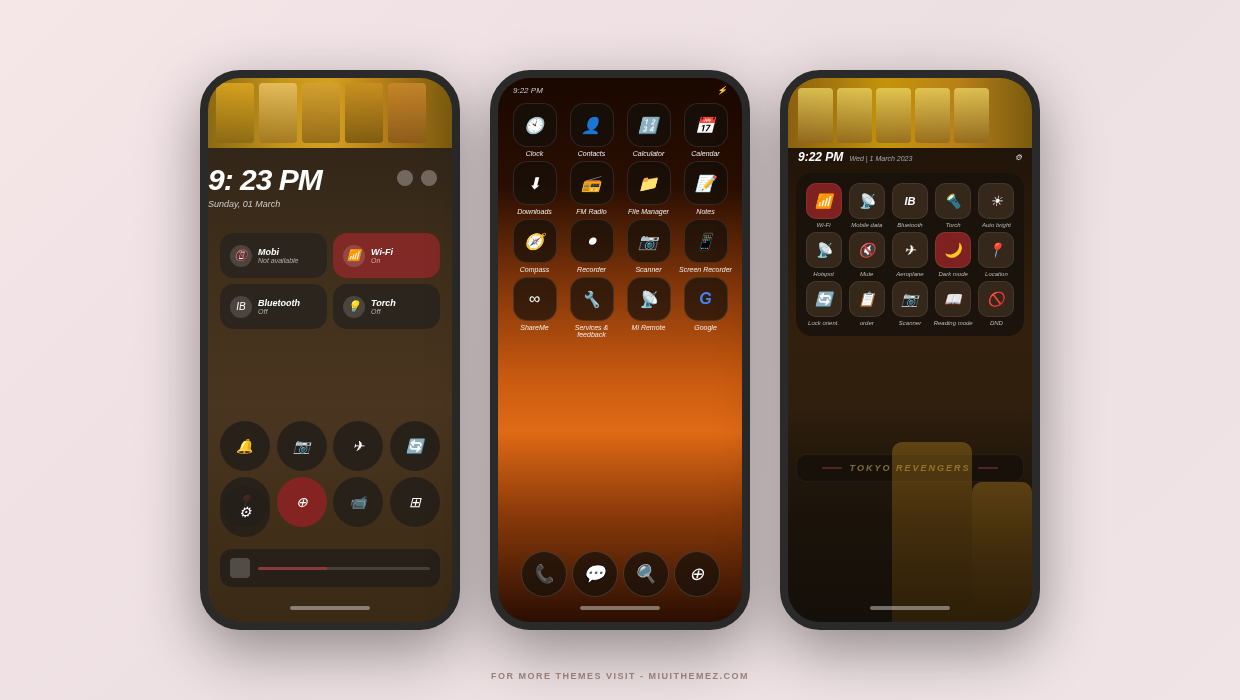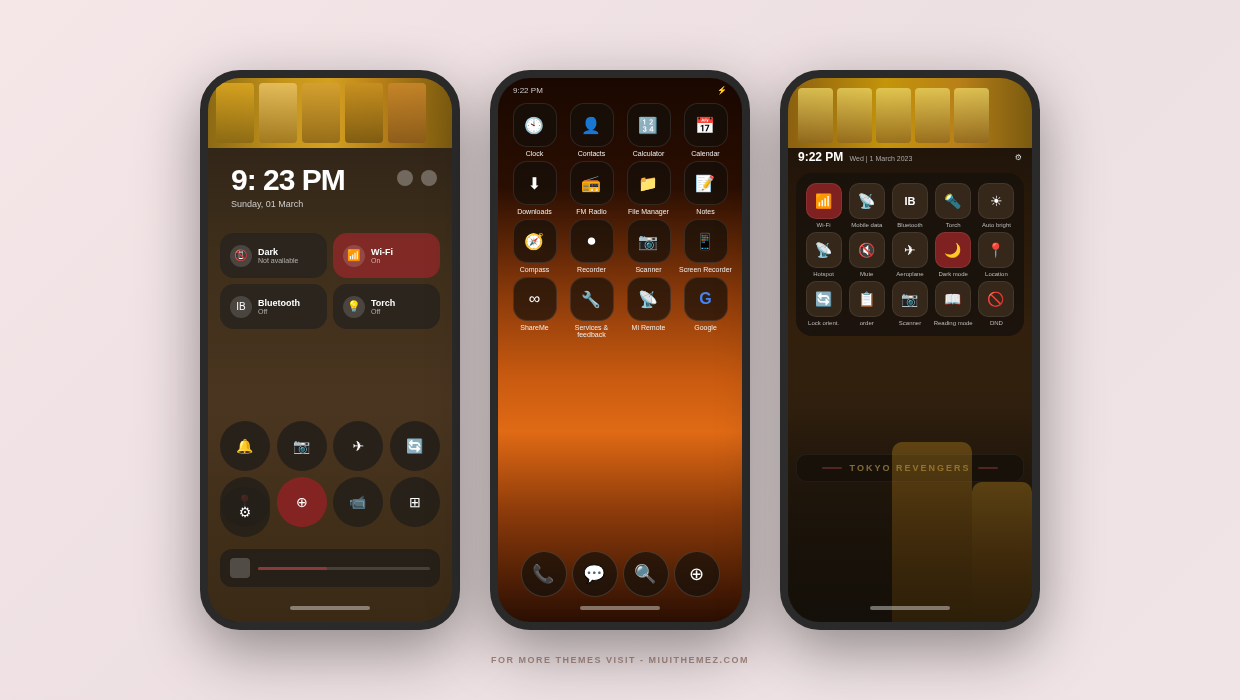--- a/index.html
+++ b/index.html
@@ -32,20 +32,21 @@
       position: relative;
       overflow: hidden;
     }
 
     .phone-screen {
       width: 100%;
       height: 100%;
       border-radius: 8px;
       overflow: hidden;
       position: relative;
+      font-style: italic;
     }
 
     
     .phone1-bg {
       width: 100%;
       height: 100%;
       background: linear-gradient(180deg, #2a2018 0%, #3d2e1a 30%, #4a3520 60%, #3a2a15 100%);
       position: relative;
     }
 
@@ -73,21 +74,21 @@
       opacity: 0.9;
     }
     .anime-char:nth-child(1) { background: linear-gradient(180deg, #daa520 0%, #8b6914 100%); }
     .anime-char:nth-child(2) { background: linear-gradient(180deg, #e8c060 0%, #a07820 100%); }
     .anime-char:nth-child(3) { background: linear-gradient(180deg, #d4a030 0%, #906818 100%); }
     .anime-char:nth-child(4) { background: linear-gradient(180deg, #c89020 0%, #7a5810 100%); }
 
     .phone1-time {
       position: absolute;
       top: 85px;
-      left: 23px;
+      left: 0;
     }
 
     .phone1-time-big {
       font-size: 30px;
       font-weight: bold;
       color: #fff;
       letter-spacing: -1px;
     }
 
     .phone1-date {
@@ -463,21 +464,21 @@
     .tr-dash {
       width: 20px;
       height: 2px;
       background: #8b3a3a;
       margin: 0 8px;
       border-radius: 1px;
     }
 
     .watermark {
       position: absolute;
-      bottom: 35px;
+      bottom: 19px;
       left: 50%;
       transform: translateX(-50%);
       font-size: 9px;
       color: rgba(120, 90, 80, 0.7);
       letter-spacing: 1.5px;
       white-space: nowrap;
       font-weight: bold;
       text-transform: uppercase;
     }
   </style>
@@ -507,21 +508,21 @@
 
         <div class="phone1-icons-right">
           <div class="small-icon"></div>
           <div class="small-icon"></div>
         </div>
 
         <div class="control-grid">
           <div class="ctrl-btn">
             <div class="ctrl-icon">📵</div>
             <div>
-              <div class="ctrl-label">Dark</div>
+              <div class="ctrl-label">Mobi</div>
               <div class="ctrl-sublabel">Not available</div>
             </div>
           </div>
           <div class="ctrl-btn active-red">
             <div class="ctrl-icon">📶</div>
             <div>
               <div class="ctrl-label">Wi-Fi</div>
               <div class="ctrl-sublabel">On</div>
             </div>
           </div>

